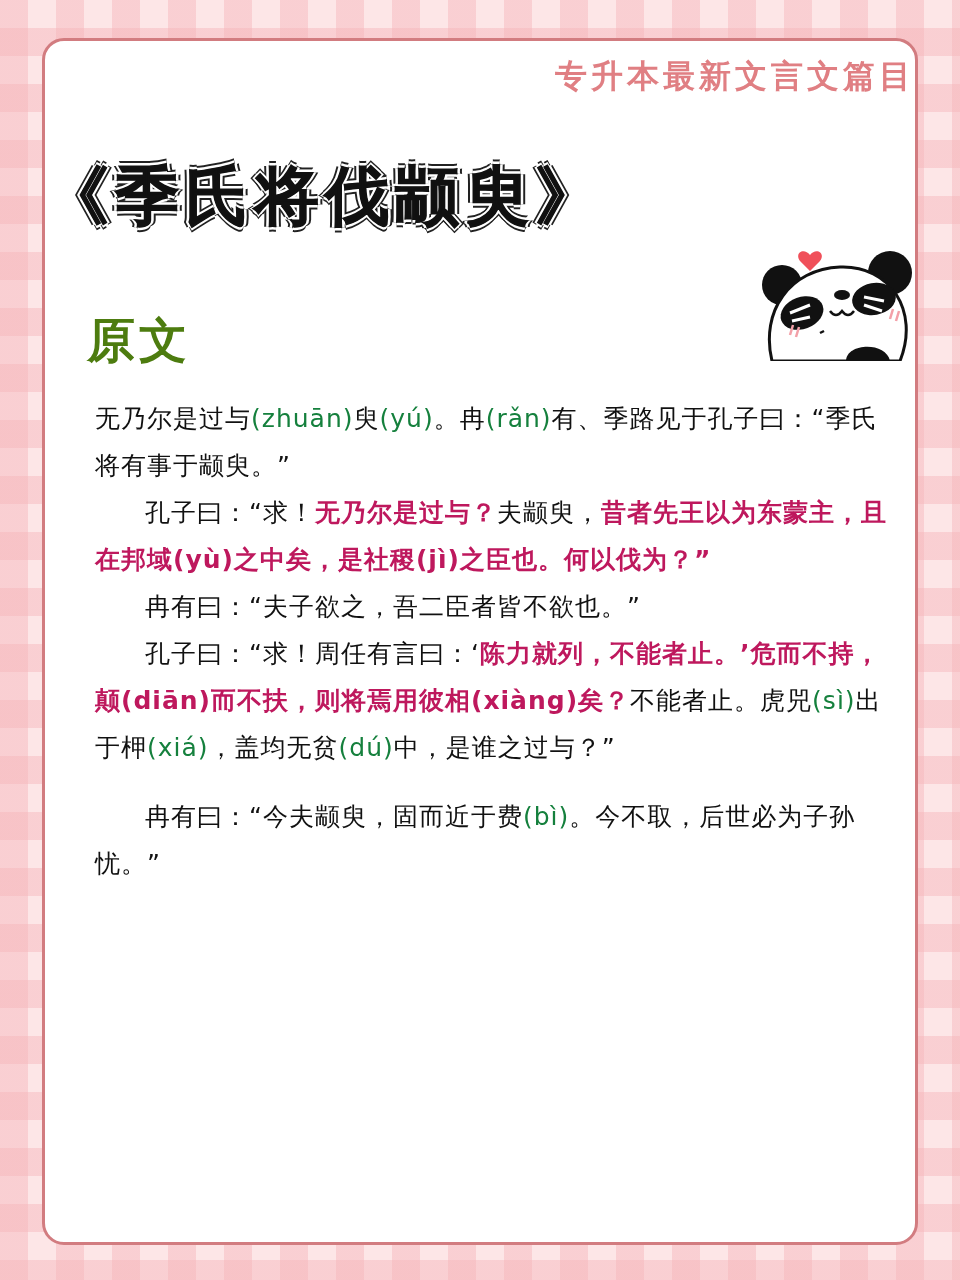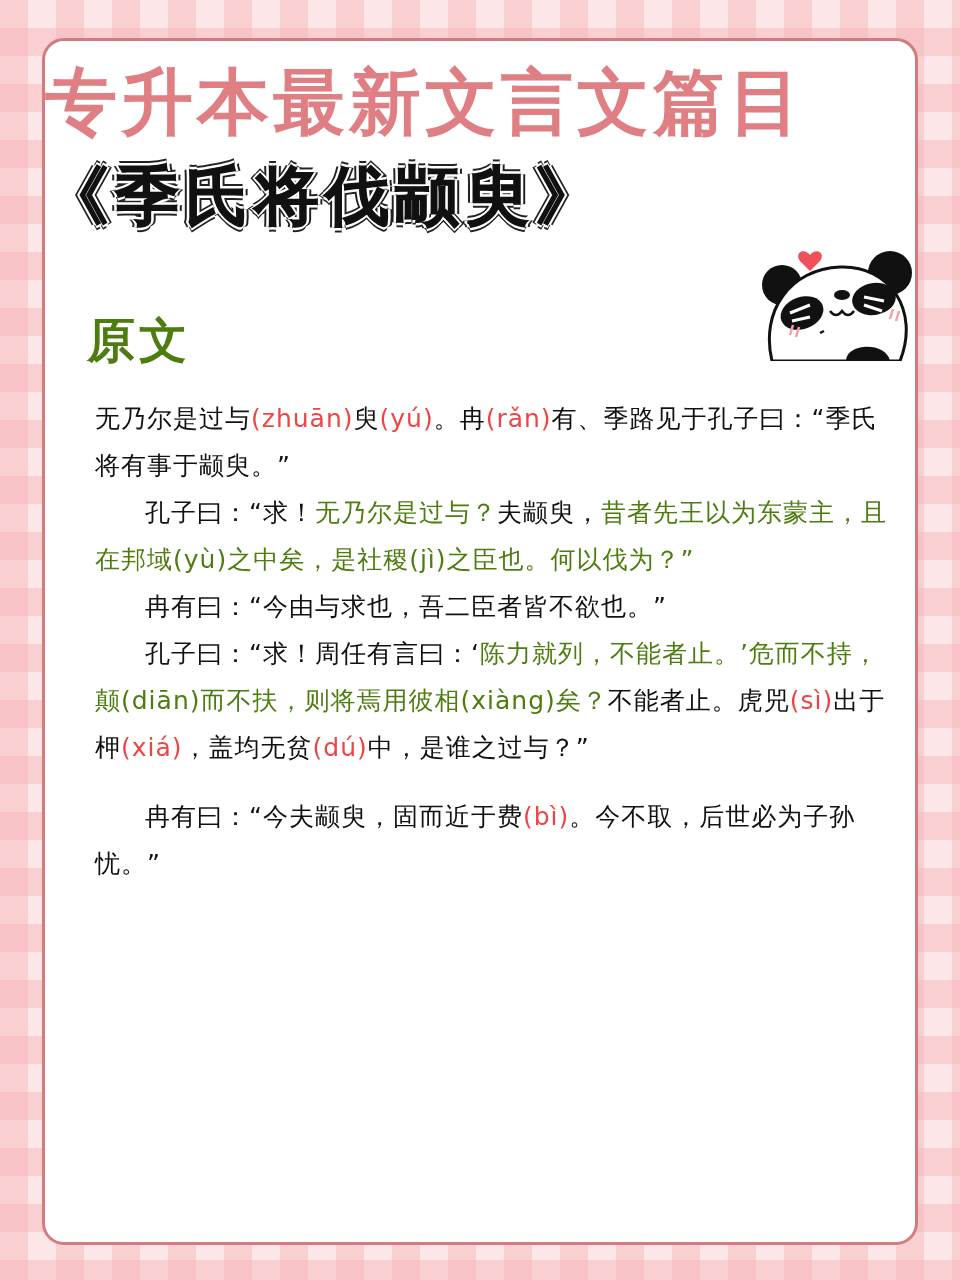--- a/index.html
+++ b/index.html
@@ -11,44 +11,44 @@
       linear-gradient(0deg, rgba(245,180,185,0.45) 50%, transparent 50%);
     background-size:56px 56px;
     font-family:"DejaVu Sans","Liberation Sans",sans-serif;
   }
   .card{
     position:absolute;left:42px;top:38px;width:876px;height:1207px;
     background:#ffffff;border:3px solid #d27c80;border-radius:22px;
     box-sizing:border-box;
   }
   .subtitle{
-    position:absolute;left:0;right:0;top:14px;text-align:left;
-    font-size:72px;font-weight:bold;color:#e07f83;letter-spacing:4px;
+    position:absolute;left:0;right:0;top:14px;text-align:right;
+    font-size:32px;font-weight:bold;color:#e07f83;letter-spacing:4px;
   }
   .title{
     position:absolute;left:0;right:0;top:112px;text-align:left;
     font-size:64px;font-weight:bold;color:#111;letter-spacing:6px;
     -webkit-text-stroke:1px #111;
     text-shadow:
       3px 0 0 #fff,-3px 0 0 #fff,0 3px 0 #fff,0 -3px 0 #fff,
       5px 0 0 #222,-5px 0 0 #222,0 5px 0 #222,0 -5px 0 #222;
   }
   .section-heading{
     position:absolute;left:42px;top:268px;font-size:48px;font-weight:bold;
     color:#4d7c0f;letter-spacing:4px;
   }
   .panda{position:absolute;left:705px;top:200px;width:170px;height:120px;}
   .text-body{
     position:absolute;left:50px;top:354px;width:800px;
     font-size:25px;line-height:47px;color:#111;letter-spacing:1px;
   }
   .para{margin:0;}
   .indent{text-indent:2em;}
-  .hl{color:#4d7c0f;font-weight:normal;}
-  .py{color:#ef4444;}
+  .hl{color:#be185d;font-weight:bold;}
+  .py{color:#15803d;}
   .gap{height:22px;}
 </style>
 </head>
 <body>
 
 <div class="card">
   <div class="subtitle">专升本最新文言文篇目</div>
   <div class="title">《季氏将伐颛臾》</div>
   <div class="section-heading">原文</div>
 
@@ -70,21 +70,21 @@
   </svg>
 
   <div class="text-body">
     <p class="para">
       <span>无乃尔是过与</span><span class="py">(zhuān)</span><span>臾</span><span class="py">(yú)</span><span>。冉</span><span class="py">(rǎn)</span><span>有、季路见于孔子曰：“季氏将有事于颛臾。”</span>
     </p>
     <p class="para indent">
       <span>孔子曰：“求！</span><span class="hl">无乃尔是过与？</span><span>夫颛臾，</span><span class="hl">昔者先王以为东蒙主，且在邦域(yù)之中矣，是社稷(jì)之臣也。何以伐为？”</span>
     </p>
     <p class="para indent">
-      <span>冉有曰：“今由与求也，吾二臣者皆不欲也。”</span>
+      <span>冉有曰：“夫子欲之，吾二臣者皆不欲也。”</span>
     </p>
     <p class="para indent">
       <span>孔子曰：“求！周任有言曰：‘</span><span class="hl">陈力就列，不能者止。’危而不持，颠(diān)而不扶，则将焉用彼相(xiàng)矣？</span><span>不能者止。虎兕</span><span class="py">(sì)</span><span>出于柙</span><span class="py">(xiá)</span><span>，盖均无贫</span><span class="py">(dú)</span><span>中，是谁之过与？”</span>
     </p>
     <div class="gap"></div>
     <p class="para indent">
       <span>冉有曰：“今夫颛臾，固而近于费</span><span class="py">(bì)</span><span>。今不取，后世必为子孙忧。”</span>
     </p>
   </div>
 </div>

